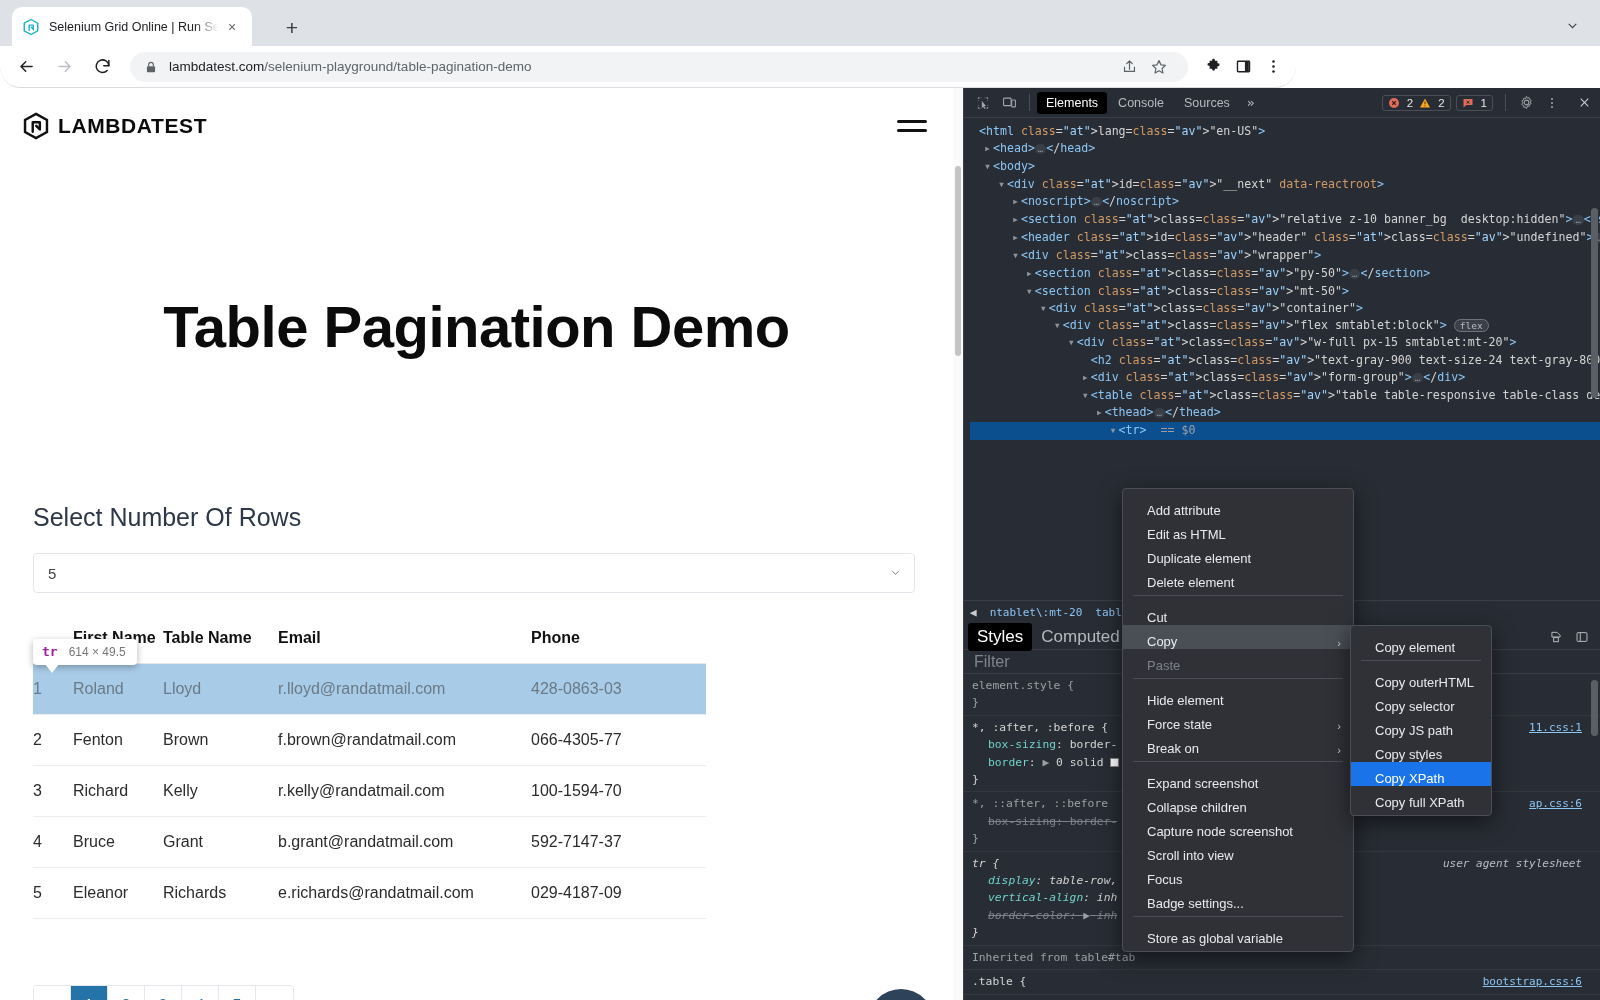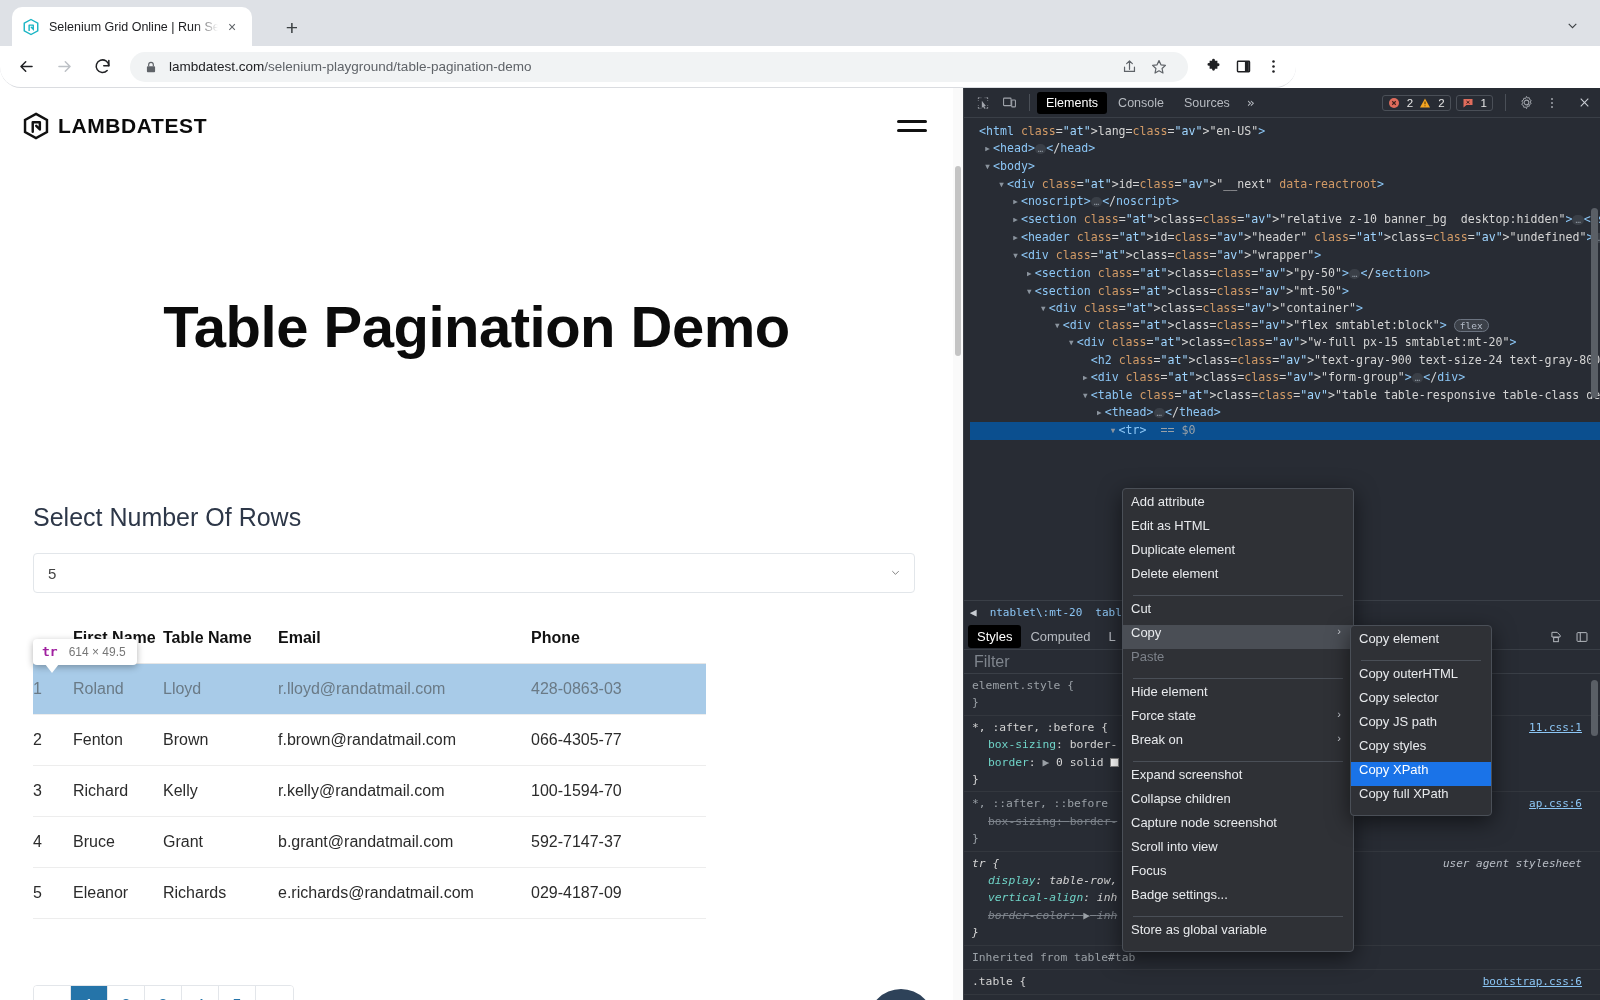--- a/index.html
+++ b/index.html
@@ -238,21 +238,21 @@
   }
   .crumb { margin-right: 13px; }
   .crumb.plain { color: #c9cdd3; }
 
   .dt-styles-tabs {
     position: absolute; left: 0; top: 536px; width: 637px; height: 26px;
     background: #282c34; display: flex; align-items: center;
     border-bottom: 1px solid #3a3f47; padding-left: 4px;
     font-family: "Liberation Sans", sans-serif;
   }
-  .st-tab { font-size: 13px; color: #b6bac0; padding: 4px 9px; border-radius: 3px; }
+  .st-tab { font-size: 17px; color: #b6bac0; padding: 4px 9px; border-radius: 3px; }
   .st-tab.active { background: #000; color: #fff; }
   .st-icons { margin-left: auto; display: flex; align-items: center; margin-right: 6px; }
 
   .dt-filter {
     position: absolute; left: 0; top: 562px; width: 637px; height: 24px;
     border-bottom: 1px solid #3a3f47;
     display: flex; align-items: center; padding-left: 10px;
   }
   .dt-filter .ph { font-family: "Liberation Sans", sans-serif;
                    font-size: 16px; color: #7f858d; }
@@ -288,22 +288,22 @@
 
   
   .ctx {
     position: absolute; background: #2f3136; border: 1px solid #4a4f57;
     border-radius: 4px; box-shadow: 0 6px 22px rgba(0,0,0,0.55);
     padding: 5px 0; font-family: "Liberation Sans", sans-serif; z-index: 60;
   }
   .ctx-main { left: 1122px; top: 488px; width: 232px; }
   .ctx-sub  { left: 1350px; top: 625px; width: 142px; }
   .ctx-item {
-    height: 24px; display: flex; align-items: flex-start;
-    padding: 0 12px 0 8px; font-size: 13px; color: #e8eaed; white-space: nowrap;
+    height: 24px; display: flex; align-items: flex-end;
+    padding: 0 12px 0 24px; font-size: 13px; color: #e8eaed; white-space: nowrap;
   }
   .ctx-item.hl { background: #4a4e55; }
   .ctx-item.sel { background: #1a73e8; color: #fff; }
   .ctx-item.disabled { color: #7d828a; }
   .ctx-item .chev { margin-left: auto; font-size: 11px; color: #c8ccd2; }
   .ctx-divider { height: 1px; background: #4a4f57; margin: 5px 10px; }
 </style>
 </head>
 <body>
 

